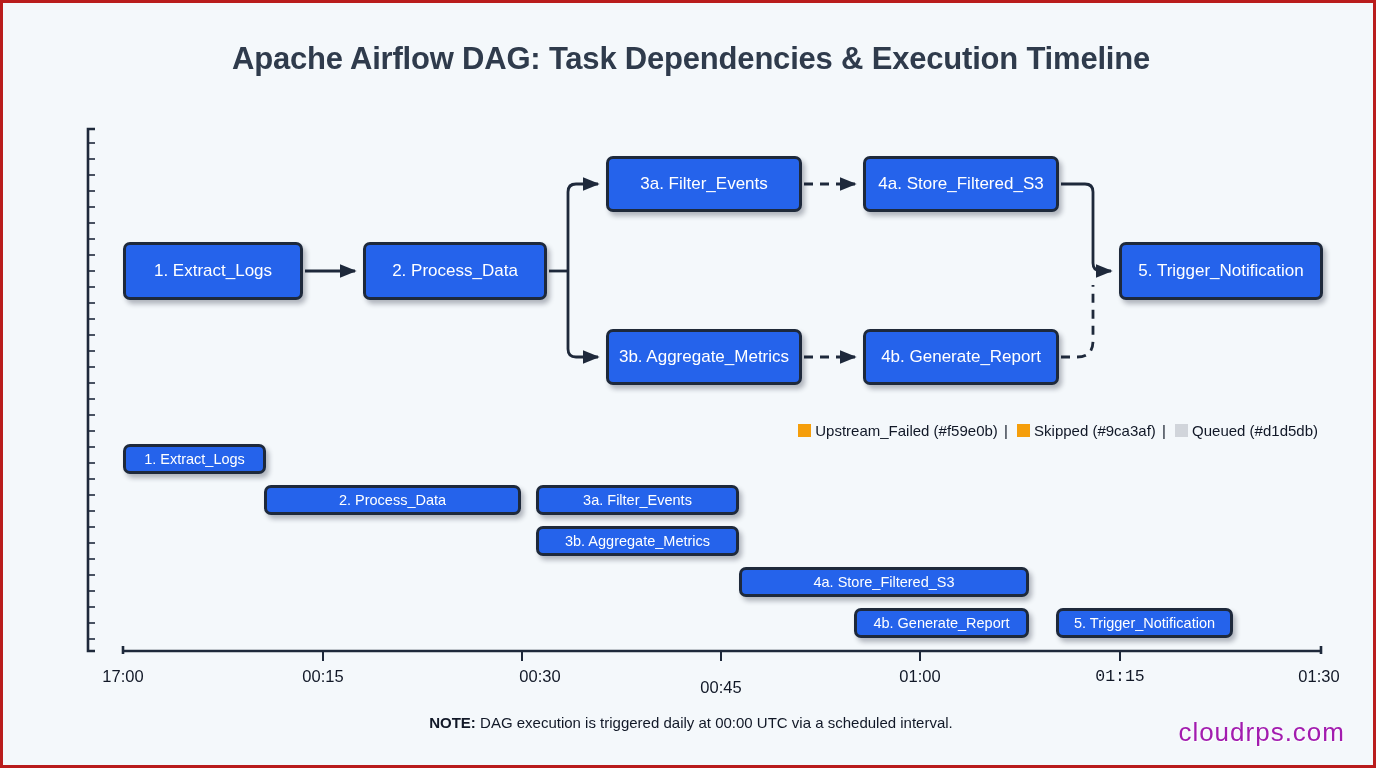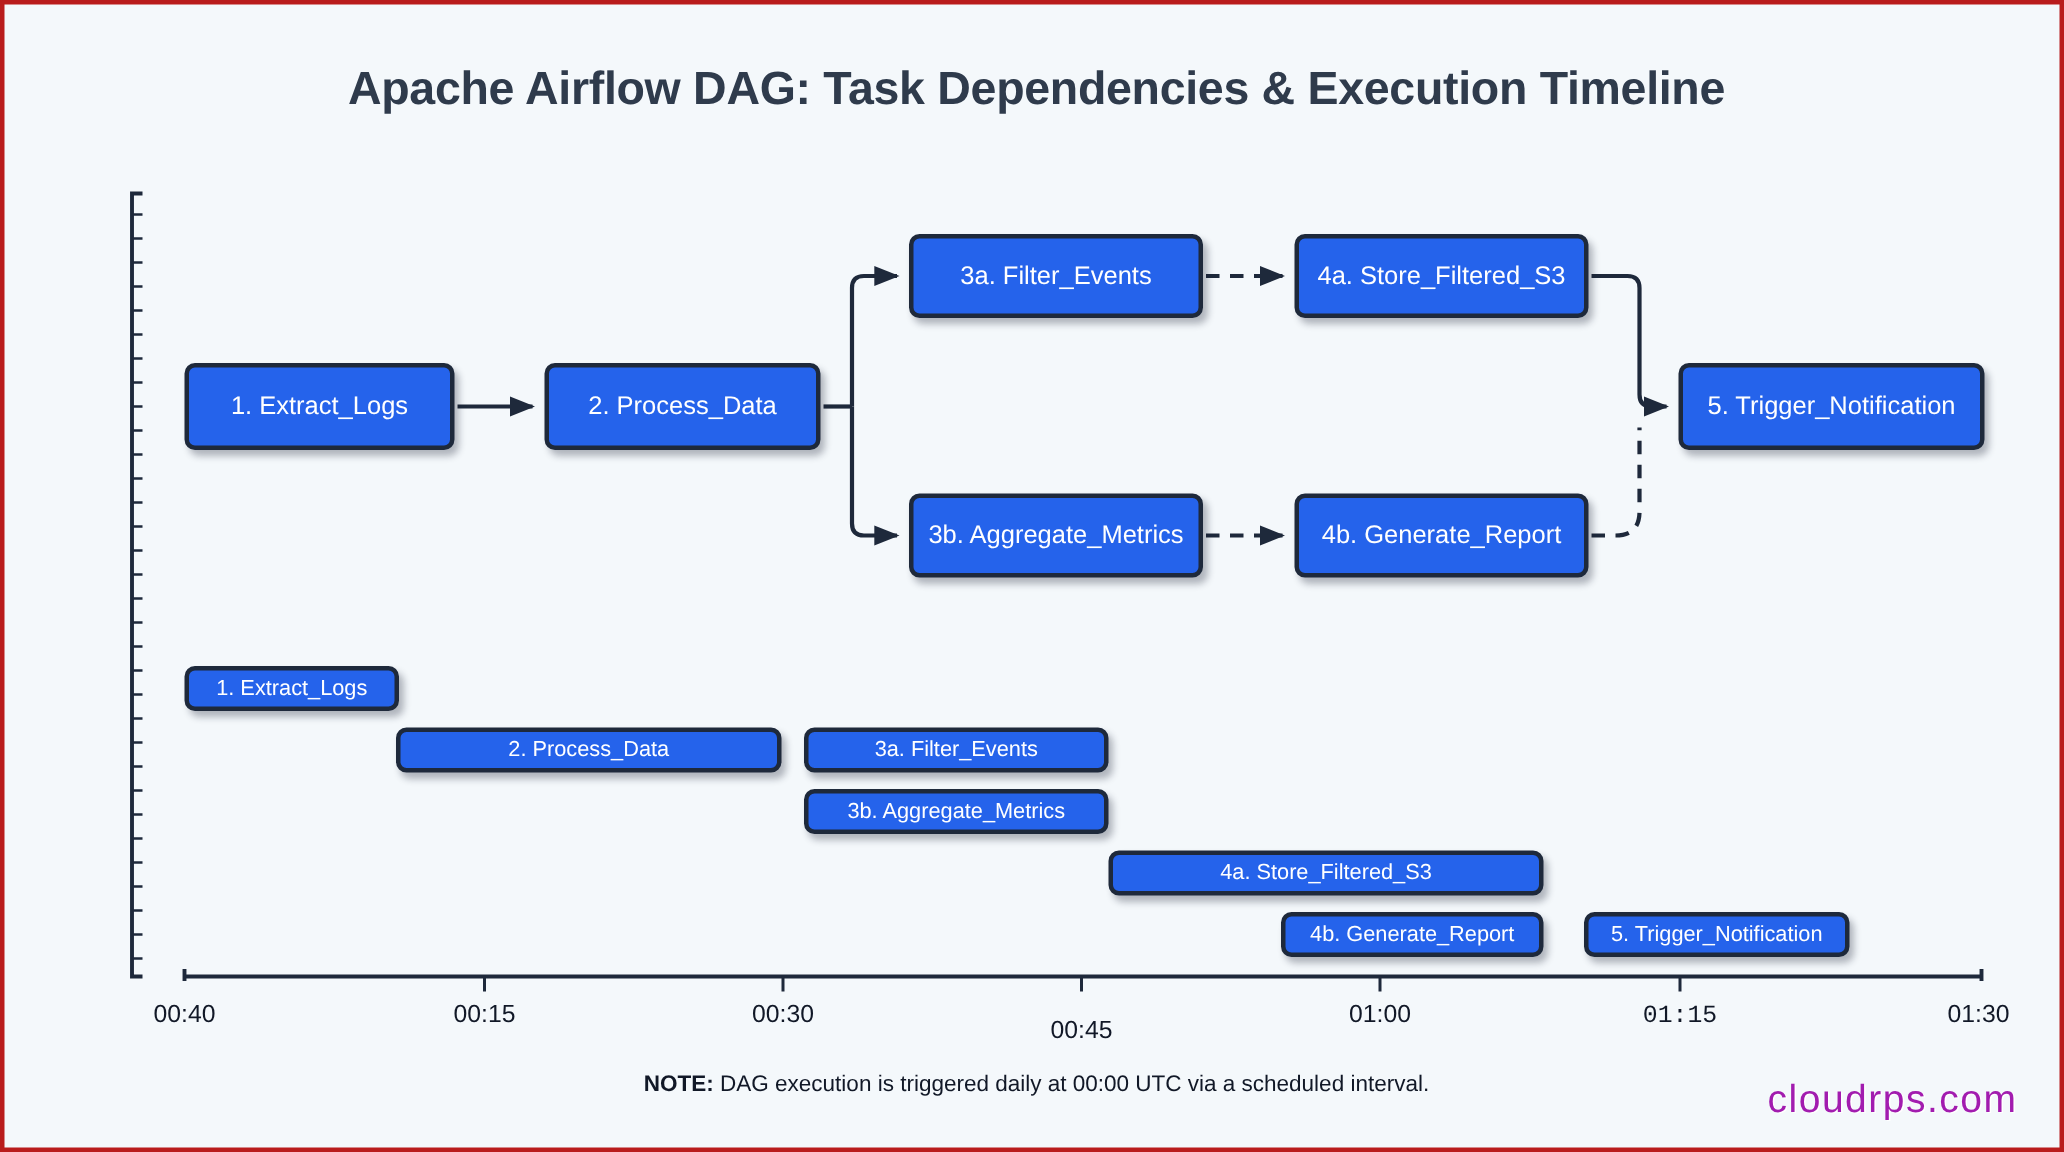--- a/index.html
+++ b/index.html
@@ -236,28 +236,35 @@
   <div class="gbar" style="left:736px; top:564px; width:290px;">
     <span>4a. Store_Filtered_S3</span>
   </div>
   <div class="gbar" style="left:851px; top:605px; width:175px;">
     <span>4b. Generate_Report</span>
   </div>
   <div class="gbar" style="left:1053px; top:605px; width:177px;">
     <span>5. Trigger_Notification</span>
   </div>
 
-  <div class="xtick" style="left:120px;">00:40</div>
+  <div class="xtick" style="left:120px;">17:00</div>
   <div class="xtick" style="left:320px;">00:15</div>
-  <div class="xtick" style="left:519px;">00:30</div>
+  <div class="xtick" style="left:537px;">00:30</div>
   <div class="xtick" style="left:718px;margin-top:11px;">00:45</div>
   <div class="xtick" style="left:917px;">01:00</div>
   <div class="xtick" style="left:1117px;font-family:Liberation Mono, monospace;">01:15</div>
   <div class="xtick" style="left:1316px;">01:30</div>
 
   <div id="legend">
+    <span class="lrow">
+      <span class="sw" style="background:#f59e0b"></span><span>Upstream_Failed (#f59e0b)</span>
+      <span class="sep">|</span>
+      <span class="sw" style="background:#f59e0b"></span><span>Skipped (#9ca3af)</span>
+      <span class="sep">|</span>
+      <span class="sw" style="background:#d1d5db"></span><span>Queued (#d1d5db)</span>
+    </span>
   </div>
 
   <div id="note"><b>NOTE:</b><span> DAG execution is triggered daily at 00:00 UTC via a scheduled interval.</span></div>
 
   <div id="watermark">cloudrps.com</div>
 
 </div>
 
 </body></html>

